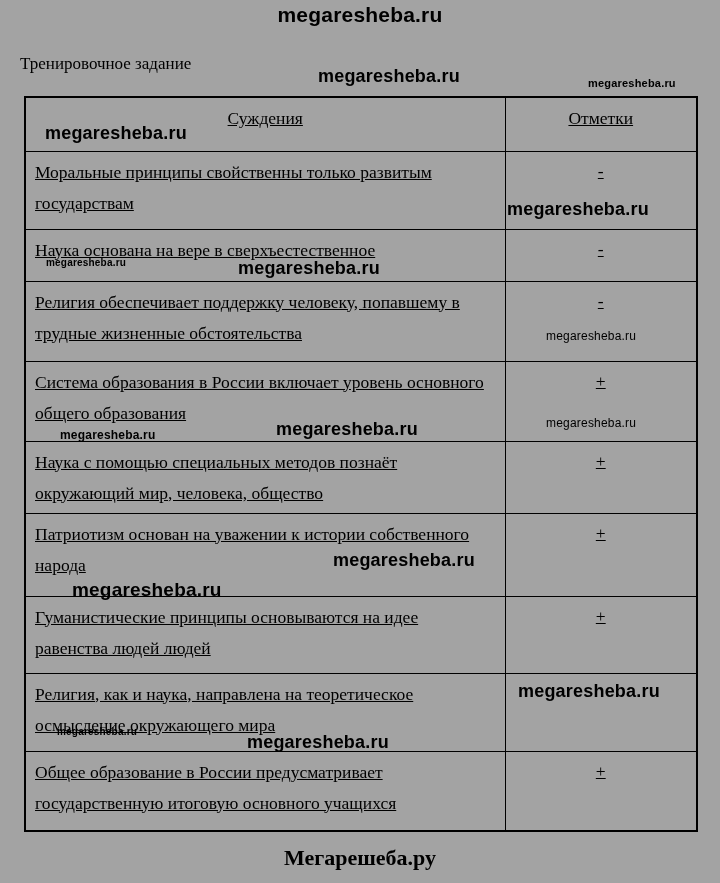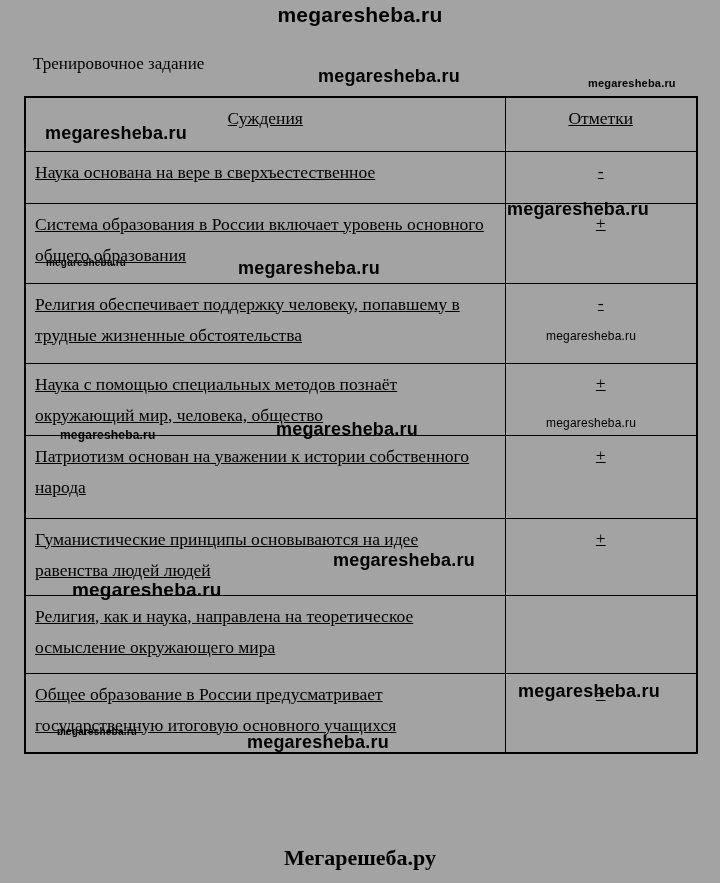--- a/index.html
+++ b/index.html
@@ -16,21 +16,21 @@
     overflow:hidden;
   }
   .top-brand {
     position:absolute; top:3px; left:0; width:100%;
     text-align:center;
     font-family:"Liberation Sans", sans-serif;
     font-weight:700; font-size:21px;
     letter-spacing:0.2px;
   }
   .task-label {
-    position:absolute; top:54px; left:33px;
+    position:absolute; top:54px; left:20px;
     font-size:17px;
   }
   table.judgments {
     position:absolute; top:96px; left:24px;
     width:672px;
     border-collapse:collapse;
     border:2px solid #000;
     table-layout:fixed;
   }
   th, td { border:1px solid #000; vertical-align:top;text-decoration:underline; }
@@ -83,31 +83,35 @@
       <col class="col-statements">
       <col class="col-marks">
     </colgroup>
     <thead>
       <tr>
         <th>Суждения</th>
         <th>Отметки</th>
       </tr>
     </thead>
     <tbody id="rows">
+        <tr style="height: 78px;">
+          <td class="statement">Моральные принципы свойственны только развитым государствам</td>
+          <td class="mark">-</td>
+        </tr>
         <tr style="height: 52px;">
           <td class="statement">Наука основана на вере в сверхъестественное</td>
           <td class="mark">-</td>
         </tr>
         <tr style="height: 80px;">
+          <td class="statement">Религия обеспечивает поддержку человеку, попавшему в трудные жизненные обстоятельства</td>
+          <td class="mark">-</td>
+        </tr>
+        <tr style="height: 80px;">
           <td class="statement">Система образования в России включает уровень основного общего образования</td>
           <td class="mark">+</td>
-        </tr>
-        <tr style="height: 80px;">
-          <td class="statement">Религия обеспечивает поддержку человеку, попавшему в трудные жизненные обстоятельства</td>
-          <td class="mark">-</td>
         </tr>
         <tr style="height: 72px;">
           <td class="statement">Наука с помощью специальных методов познаёт окружающий мир, человека, общество</td>
           <td class="mark">+</td>
         </tr>
         <tr style="height: 83px;">
           <td class="statement">Патриотизм основан на уважении к истории собственного народа</td>
           <td class="mark">+</td>
         </tr>
         <tr style="height: 77px;">

